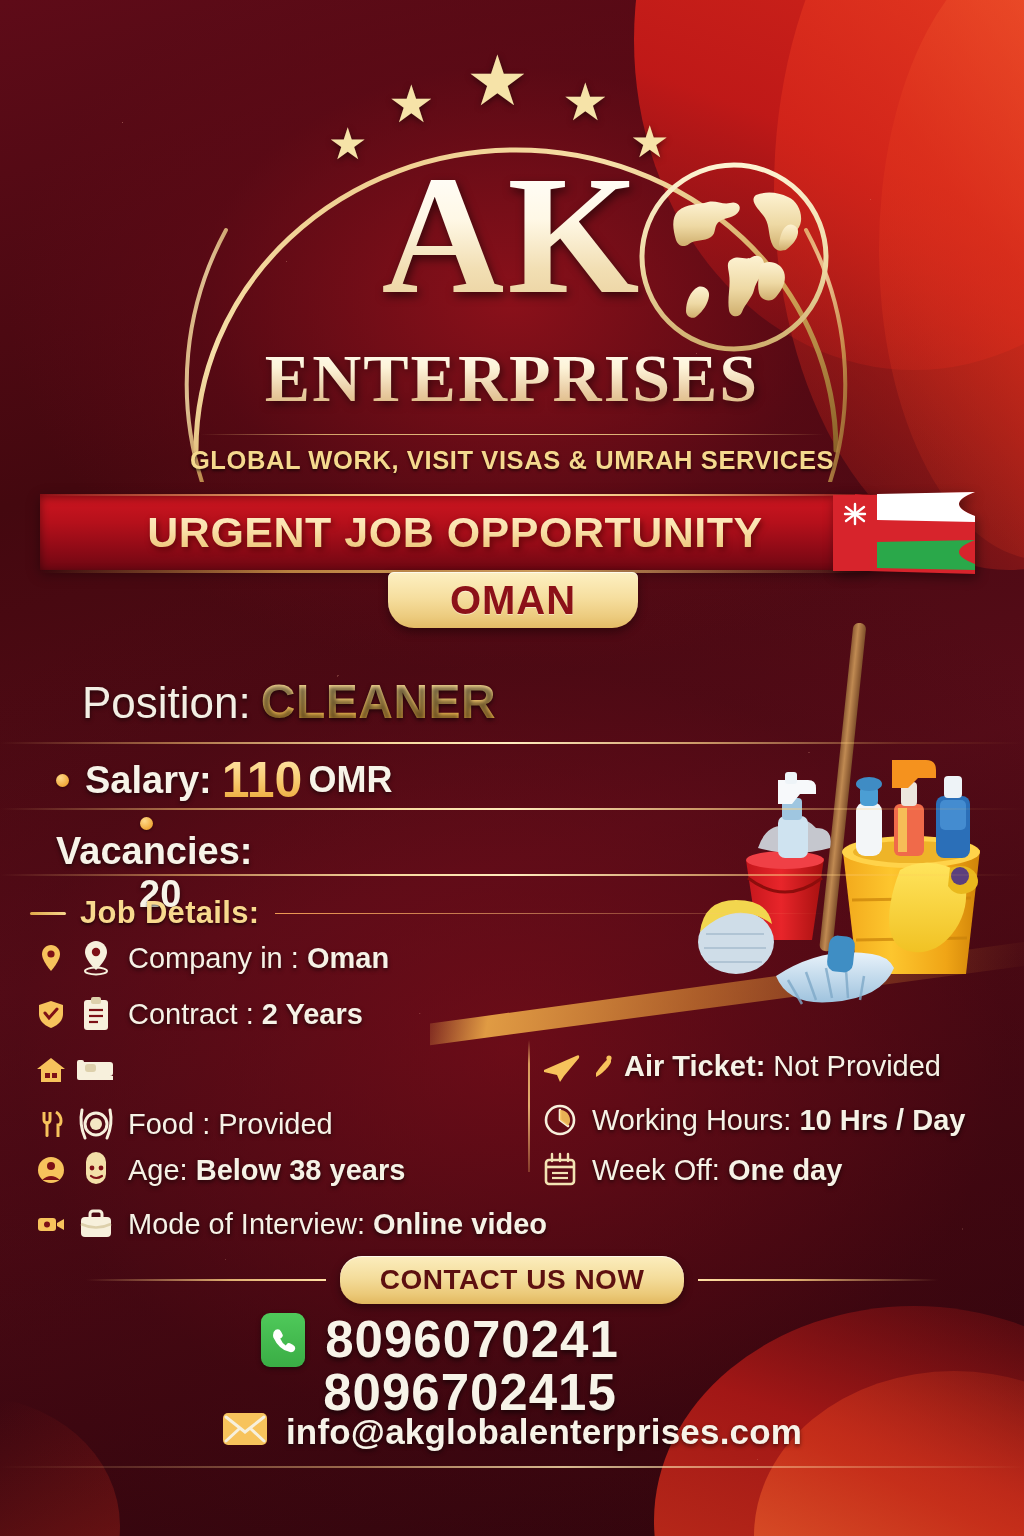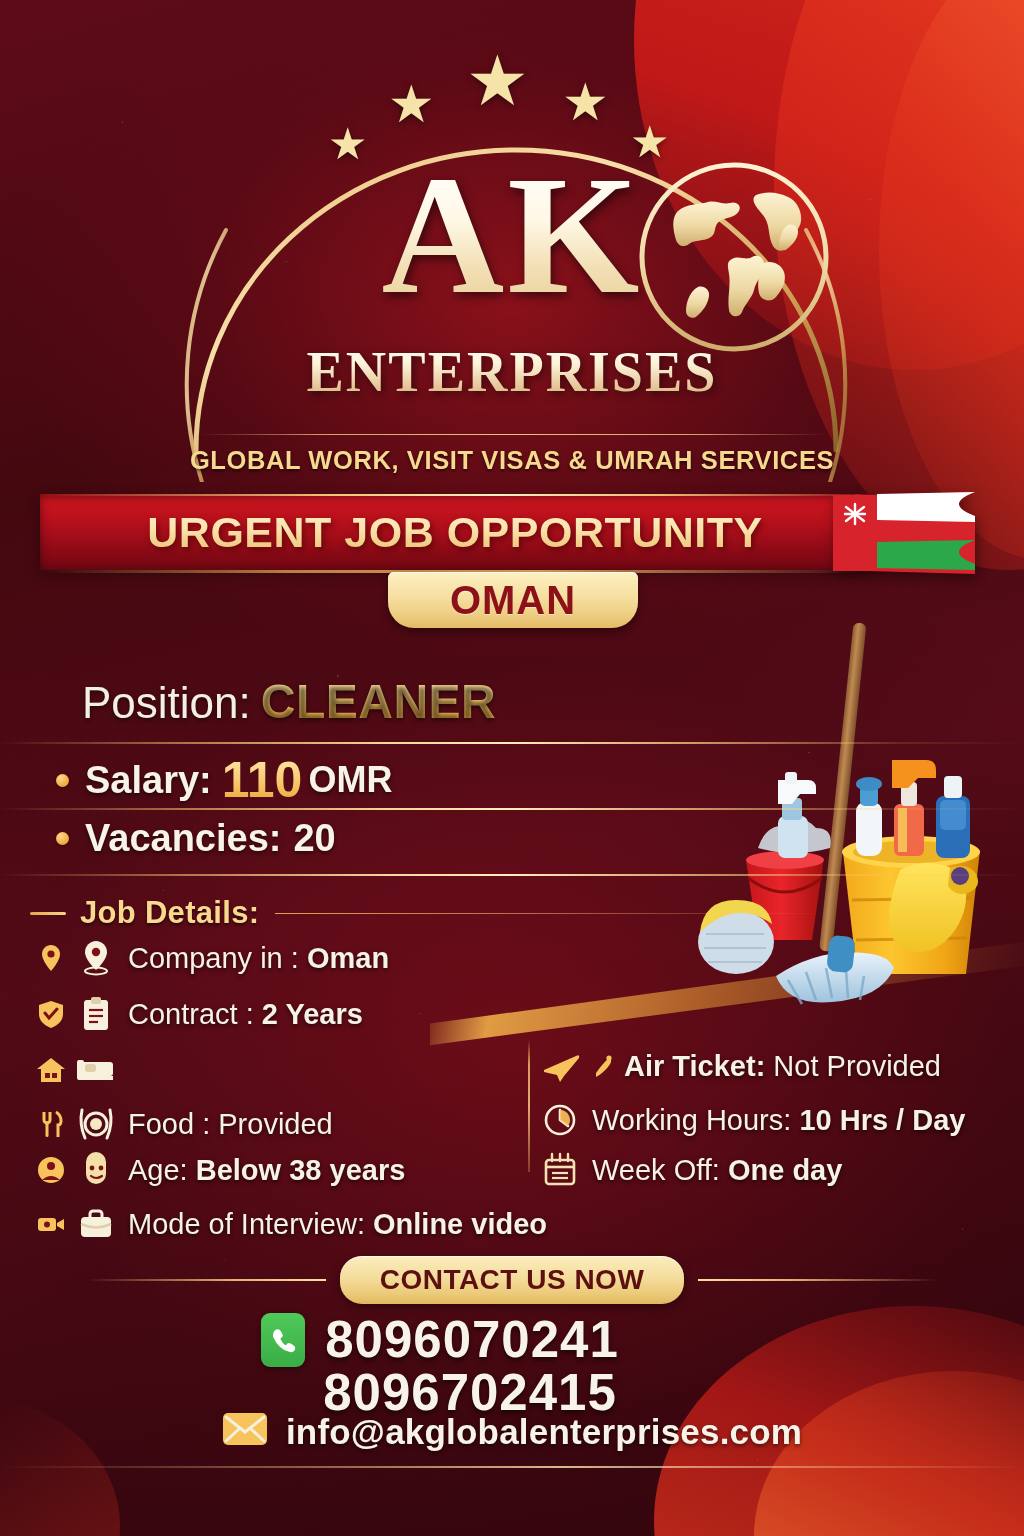--- a/index.html
+++ b/index.html
@@ -67,21 +67,21 @@
     display:inline-block; font-family:"Liberation Serif", serif; font-weight:bold;
     font-size:170px; line-height:.96; letter-spacing:3px;
     background:linear-gradient(180deg,#ffffff 0%,#fff8e6 40%,#f2dfb4 70%,#e9cf9a 100%);
     -webkit-background-clip:text; background-clip:text; color:transparent;
     filter:drop-shadow(2px 4px 5px rgba(0,0,0,.55));
   }
   .globe { position:absolute; left:636px; top:145px; width:196px; height:196px; }
   .ent-row { position:absolute; left:0; top:330px; width:1024px; text-align:center; }
   .ent-text {
     display:inline-block; font-family:"Liberation Serif", serif; font-weight:bold;
-    font-size:56px; letter-spacing:2px; line-height:1;
+    font-size:68px; letter-spacing:2px; line-height:1;
     background:linear-gradient(180deg,#fffdf5 0%,#fdf3d8 35%,#e8caa0 72%,#d8b377 100%);
     -webkit-background-clip:text; background-clip:text; color:transparent;
     filter:drop-shadow(2px 3px 4px rgba(0,0,0,.5));
   }
   .ent-rule { position:absolute; left:200px; top:420px; width:624px; height:1px;
     background:linear-gradient(90deg, rgba(212,160,80,0) 0%, rgba(233,190,120,.85) 20%, rgba(240,205,140,.95) 50%, rgba(233,190,120,.85) 80%, rgba(212,160,80,0) 100%); }
   .tagline { position:absolute; left:0; top:432px; width:1024px; text-align:center;
     font-size:25.5px; font-weight:bold; letter-spacing:.6px; color:#f5d98e;
     text-shadow:0 2px 3px rgba(0,0,0,.55); }
 
@@ -134,21 +134,21 @@
   .bullet-line { position:absolute; display:flex; align-items:center; }
   .dot { width:13px; height:13px; border-radius:50%;
     background:radial-gradient(circle at 35% 30%, #ffd98a, #f0a93a 70%, #d88c22 100%);
     margin-right:16px; box-shadow:0 1px 3px rgba(0,0,0,.4); }
   .bl-text { font-size:38px; font-weight:bold; color:#f7f3e8; text-shadow:0 2px 4px rgba(0,0,0,.55); }
   .bl-big { font-size:50px; font-weight:bold; margin:0 6px 0 10px;
     background:linear-gradient(180deg,#ffeab4 0%,#f9cd74 48%,#eeaf43 82%,#e7a231 100%);
     -webkit-background-clip:text; background-clip:text; color:transparent; }
   .bl-unit { font-size:36px; font-weight:bold; color:#f7f3e8; text-shadow:0 2px 4px rgba(0,0,0,.55); }
   .salary-row { left:56px; top:751px; }
-  .vac-row { left:56px; top:817px; }
+  .vac-row { left:56px; top:817px;flex-direction:column; }
 
   
   .jd-header { position:absolute; left:30px; top:895px; width:800px; display:flex; align-items:center; }
   .jd-dash { width:36px; height:3px; background:linear-gradient(90deg,#e0a94a,#f6d58c); margin-right:14px; border-radius:2px; }
   .jd-title { font-size:31px; font-weight:bold; color:#f8d98e; text-shadow:0 2px 3px rgba(0,0,0,.55); letter-spacing:.3px; }
   .jd-line { flex:1; height:1px; margin-left:16px;
     background:linear-gradient(90deg, rgba(255,170,90,.9) 0%, rgba(255,190,120,.55) 45%, rgba(255,190,120,0) 100%); }
 
   .detail-row { position:absolute; display:flex; align-items:center; }
   .ic-sm { width:30px; height:30px; margin-right:10px; flex:none; }

